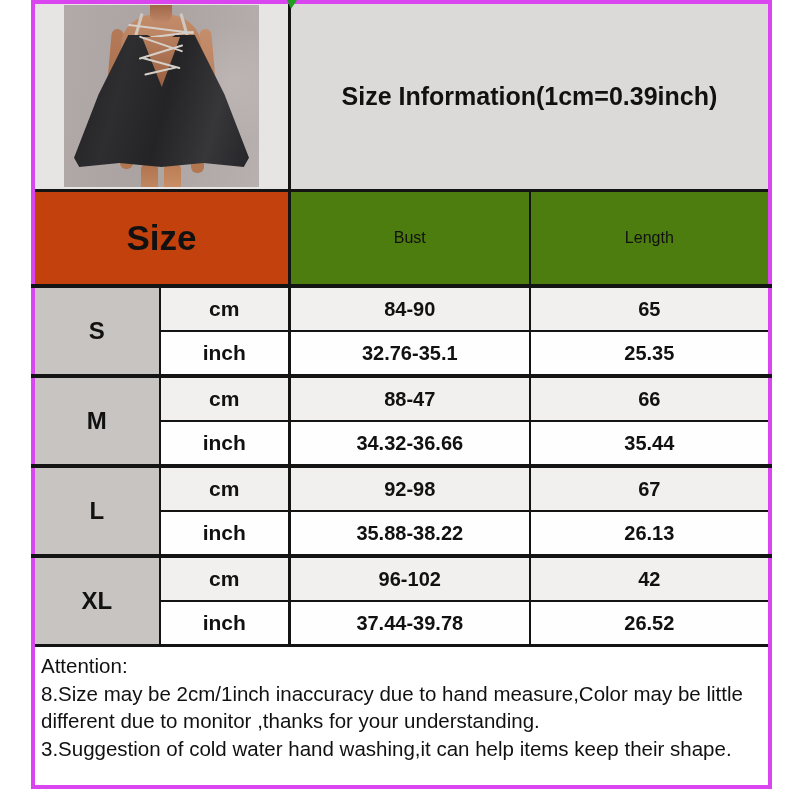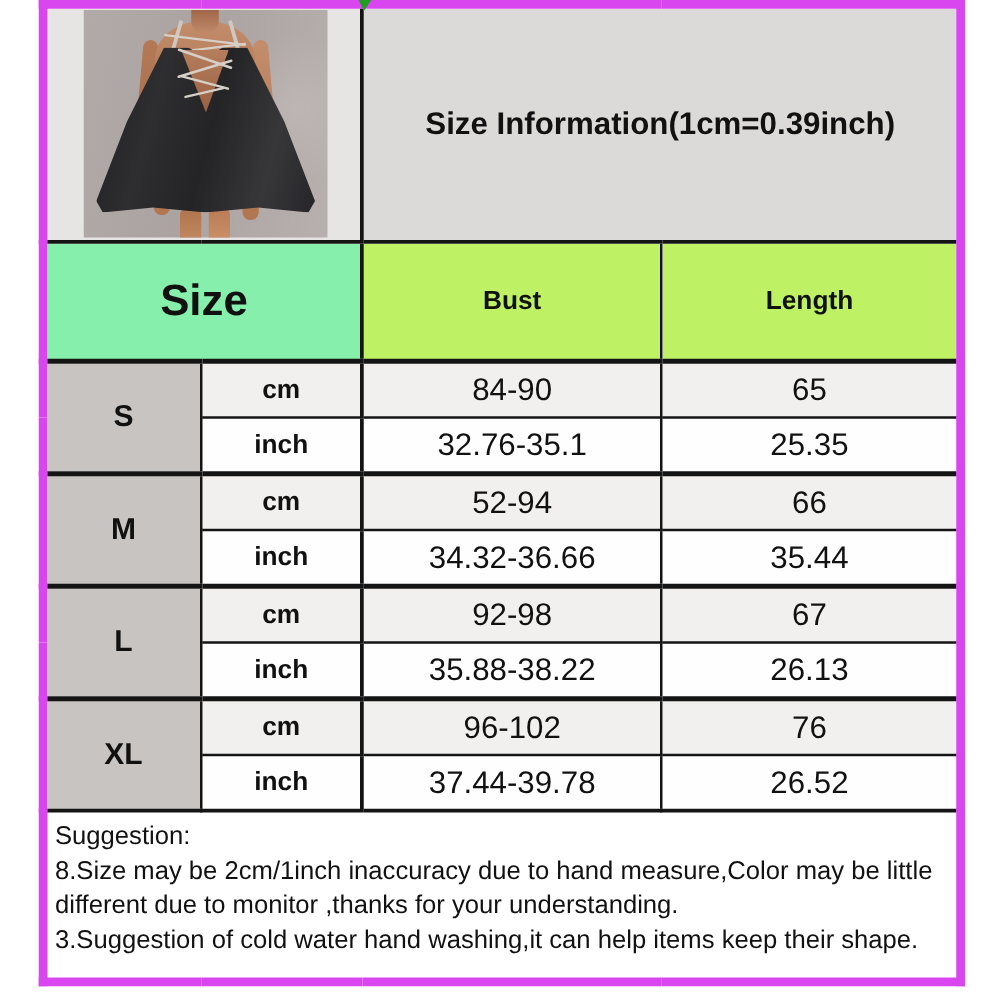--- a/index.html
+++ b/index.html
@@ -5,39 +5,39 @@
   html,body{margin:0;padding:0;}
   body{
     width:800px;height:800px;background:#ffffff;position:relative;overflow:hidden;
     font-family:"Liberation Sans","DejaVu Sans",sans-serif;color:#111;
   }
   
   table.size-chart{
     position:absolute;left:31px;top:0;
     width:741px;height:789px;
     border-collapse:collapse;table-layout:fixed;
-    border:7px solid #d946ef;background:#fff;
+    border:4px solid #d946ef;background:#fff;
   }
   td{border:2px solid #141414;text-align:center;vertical-align:middle;padding:0;overflow:hidden;}
   tr.photo-row td{height:185px;}
   tr.head-row td{height:92px;border-top-width:3px;border-bottom-width:3px;}
   tr.data-row td{height:42px;}
   tr.group-start td{border-top-width:4px;}
   tr.attention-row td{border-top-width:3px;}
   .blt{border-left-width:3px;}
 
   .cell-title{background:#dcdad9;font-weight:bold;font-size:25px;letter-spacing:0px;}
   .cell-photo{background:#e7e5e4;position:relative;}
-  .cell-headsize{background:#86efac;font-weight:bold;font-size:35px;}
-  .cell-head{background:#bef264;font-weight:bold;font-size:21px;}
+  .cell-headsize{background:#c2410c;font-weight:bold;font-size:35px;}
+  .cell-head{background:#4d7c0f;font-weight:normal;font-size:16px;}
   .cell-sizelabel{background:#c7c4c1;font-weight:bold;font-size:24px;}
   .row-cm td.cell-unit,.row-cm td.cell-val{background:#f1f0ef;margin-left:44px;}
   .row-inch td.cell-unit,.row-inch td.cell-val{background:#fefefe;}
   .cell-unit{font-weight:bold;font-size:21px;}
-  .cell-val{font-weight:normal;font-size:25px;}
+  .cell-val{font-weight:bold;font-size:20px;}
   .cell-attention{background:#ffffff;text-align:left;vertical-align:top;padding:5px 6px;}
   .cell-attention .line{font-size:20.5px;line-height:27.5px;white-space:nowrap;}
 
   
   .green-marker{
     position:absolute;left:287px;top:0;width:0;height:0;z-index:6;
     border-top:9px solid #1f9f1f;border-left:4px solid transparent;border-right:6px solid transparent;
   }
 
   
@@ -131,21 +131,21 @@
   </tr>
   <tr class="data-row row-inch">
     <td class="cell-unit">inch</td>
     <td class="cell-val blt">32.76-35.1</td>
     <td class="cell-val">25.35</td>
   </tr>
 
   <tr class="data-row group-start row-cm">
     <td rowspan="2" class="cell-sizelabel">M</td>
     <td class="cell-unit">cm</td>
-    <td class="cell-val blt">52-94</td>
+    <td class="cell-val blt">88-47</td>
     <td class="cell-val">66</td>
   </tr>
   <tr class="data-row row-inch">
     <td class="cell-unit">inch</td>
     <td class="cell-val blt">34.32-36.66</td>
     <td class="cell-val">35.44</td>
   </tr>
 
   <tr class="data-row group-start row-cm">
     <td rowspan="2" class="cell-sizelabel">L</td>
@@ -156,31 +156,31 @@
   <tr class="data-row row-inch">
     <td class="cell-unit">inch</td>
     <td class="cell-val blt">35.88-38.22</td>
     <td class="cell-val">26.13</td>
   </tr>
 
   <tr class="data-row group-start row-cm">
     <td rowspan="2" class="cell-sizelabel">XL</td>
     <td class="cell-unit">cm</td>
     <td class="cell-val blt">96-102</td>
-    <td class="cell-val">76</td>
+    <td class="cell-val">42</td>
   </tr>
   <tr class="data-row row-inch">
     <td class="cell-unit">inch</td>
     <td class="cell-val blt">37.44-39.78</td>
     <td class="cell-val">26.52</td>
   </tr>
 
   <tr class="attention-row">
     <td colspan="4" class="cell-attention">
-      <div class="line">Suggestion:</div>
+      <div class="line">Attention:</div>
       <div class="line">8.Size may be 2cm/1inch inaccuracy due to hand measure,Color may be little</div>
       <div class="line">different due to monitor ,thanks for your understanding.</div>
       <div class="line">3.Suggestion of cold water hand washing,it can help items keep their shape.</div>
     </td>
   </tr>
 </tbody>
   </table>
 
 <div class="green-marker"></div>
 

